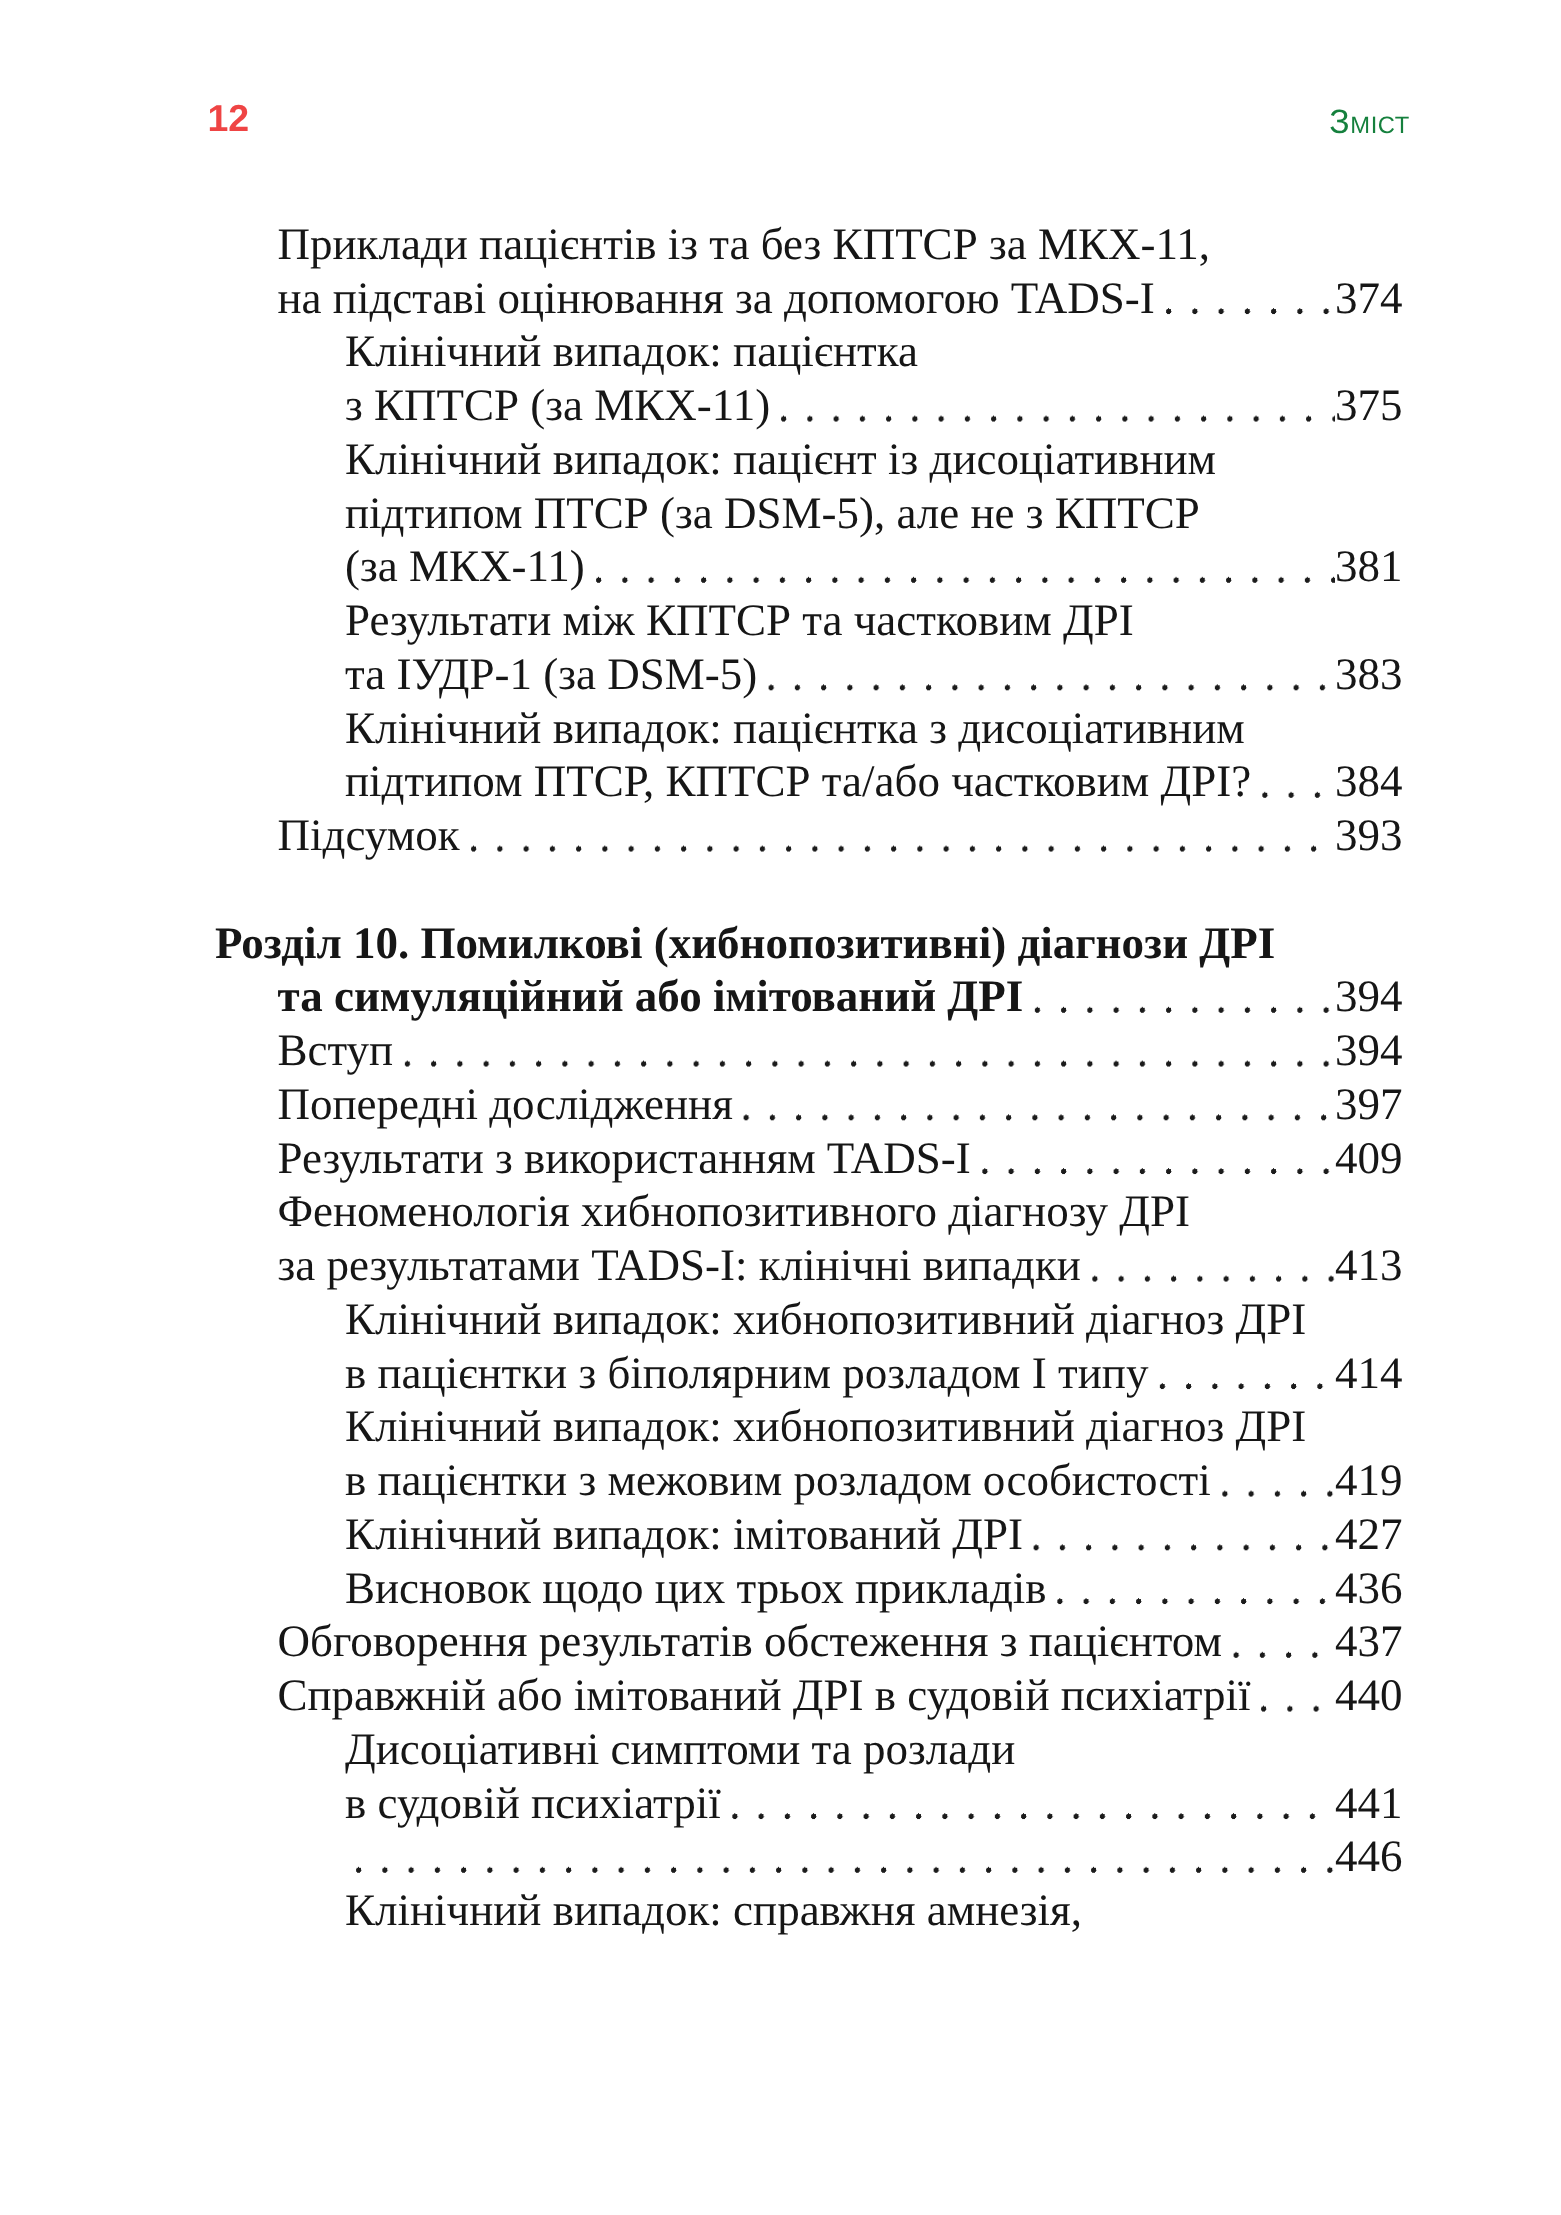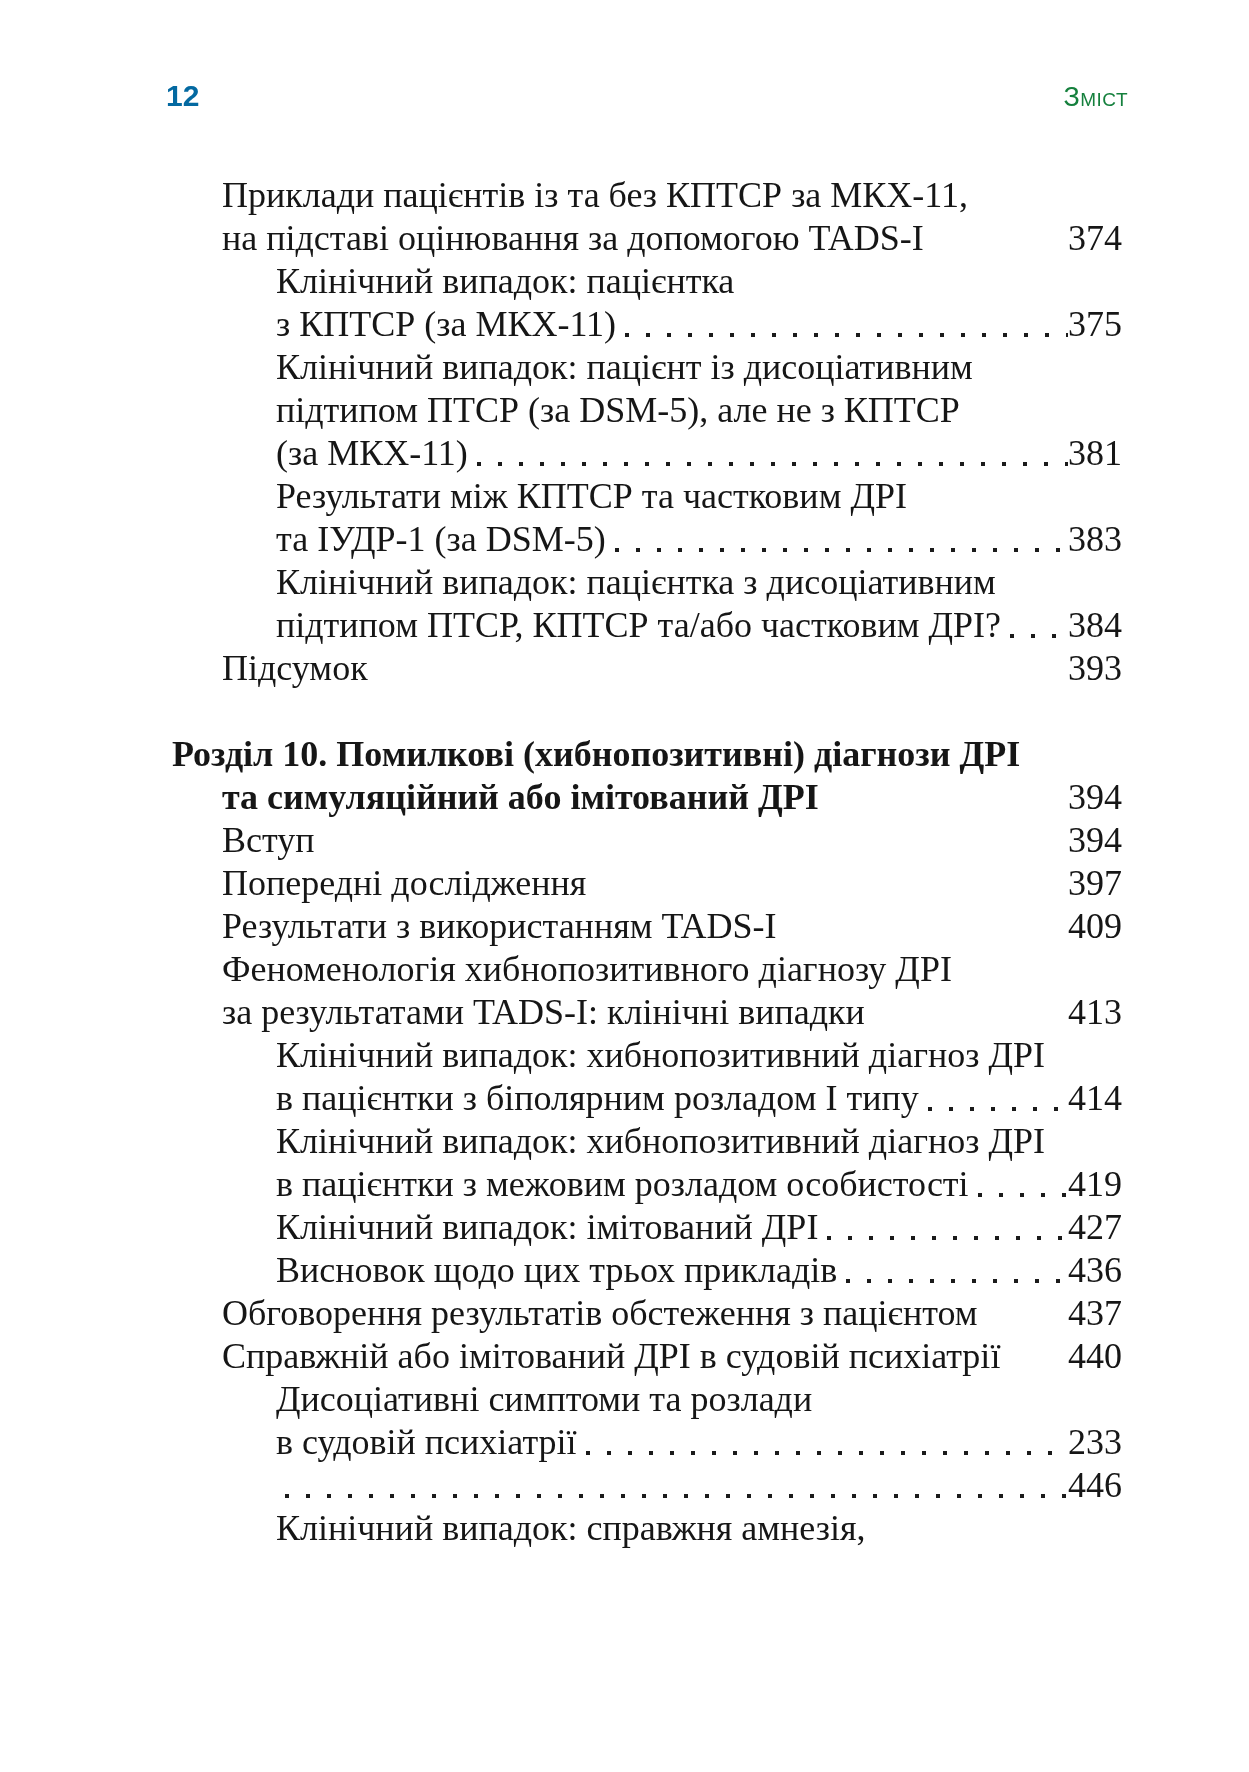--- a/index.html
+++ b/index.html
@@ -8,40 +8,40 @@
     background: #ffffff;
     position: relative;
     font-family: "Liberation Serif", serif;
     color: #161616;
     overflow: hidden;
   }
   .page-header-num {
     position: absolute; left: 166px; top: 81px;
     font-family: "Liberation Sans", sans-serif;
     font-weight: bold; font-size: 30px; line-height: 30px;
-    color: #0369a1;
+    color: #ef4444;
   }
   .running-head {
     position: absolute; right: 121px; top: 84px;
     font-family: "Liberation Sans", sans-serif;
     font-weight: normal; font-size: 27px; line-height: 27px;
     font-variant: small-caps; letter-spacing: 0.5px;
     color: #15803d;
   }
   .toc {
     position: absolute; left: 170px; top: 174px; width: 952px;
   }
   .row {
     display: flex;
     height: 43px;
     font-size: 36px; line-height: 43px;
     white-space: nowrap;
   }
   .row.lv0 { padding-left: 2px; }
-  .row.lv1 { padding-left: 52px; align-items: center; }
+  .row.lv1 { padding-left: 52px; }
   .row.lv2 { padding-left: 106px; }
   .row.gap { margin-top: 43px; }
   .row.bold .t { font-weight: bold; }
   .t { flex: 0 0 auto; }
   .leader {
     flex: 1 1 auto;
     min-width: 12px;
     margin-left: 5px;
     background-image: radial-gradient(circle 2.2px at 6px 32px, #1b1b1b 98%, rgba(0,0,0,0) 100%);
     background-size: 21px 43px;
@@ -172,21 +172,21 @@
       <span class="t">Справжній або імітований ДРІ в судовій психіатрії</span>
       <span class="leader"></span>
       <span class="pg">440</span>
     </div>
   <div class="row lv2">
       <span class="t">Дисоціативні симптоми та розлади</span>
     </div>
   <div class="row lv2">
       <span class="t">в судовій психіатрії</span>
       <span class="leader"></span>
-      <span class="pg">233</span>
+      <span class="pg">441</span>
     </div>
   <div class="row lv2">
       <span class="leader"></span>
       <span class="pg">446</span>
     </div>
   <div class="row lv2">
       <span class="t">Клінічний випадок: справжня амнезія,</span>
     </div>
 
 </div>

